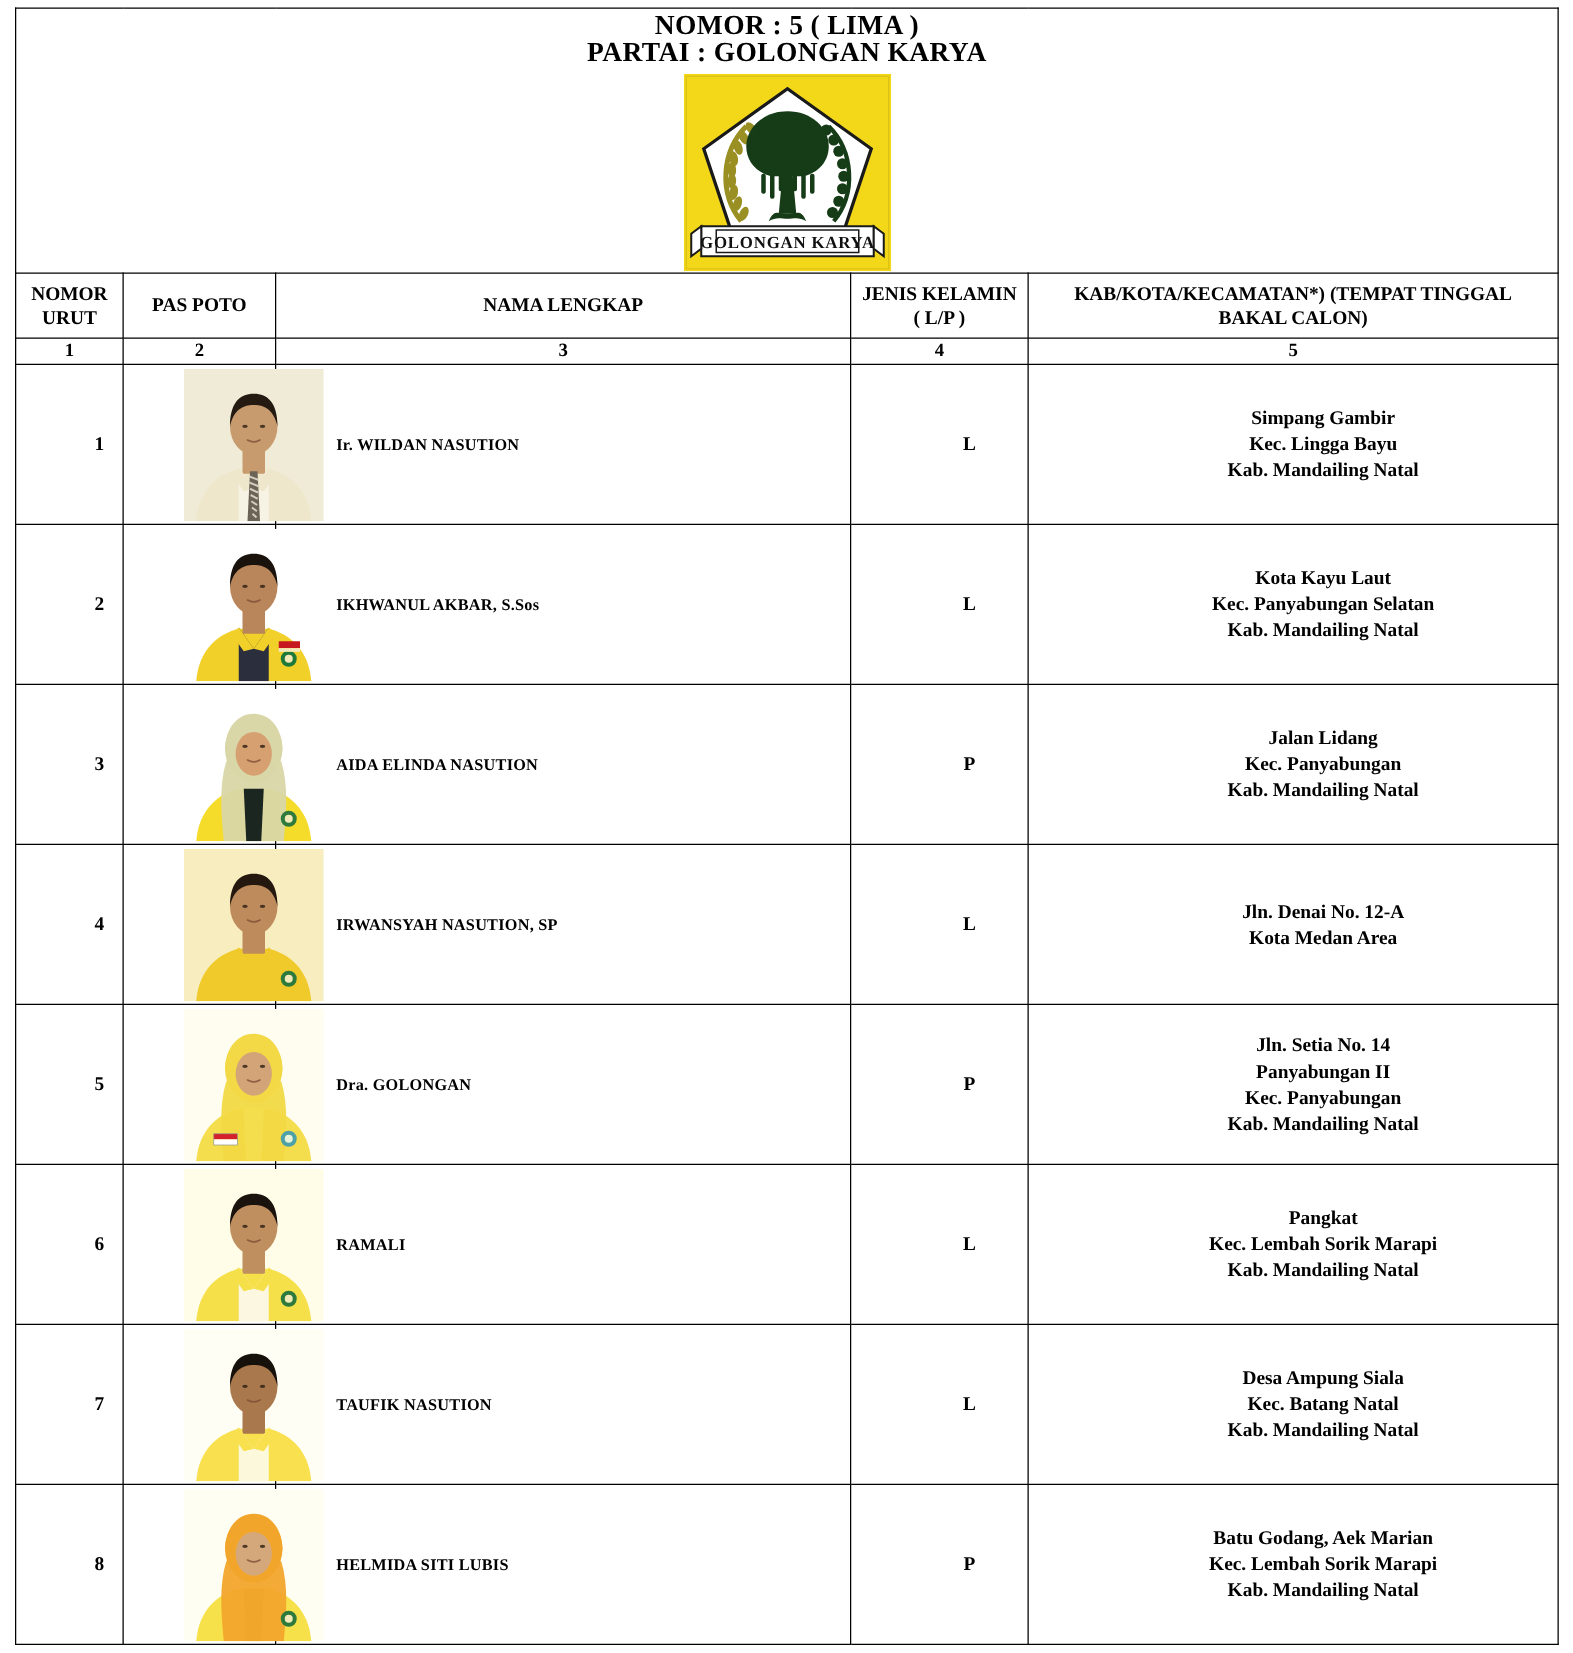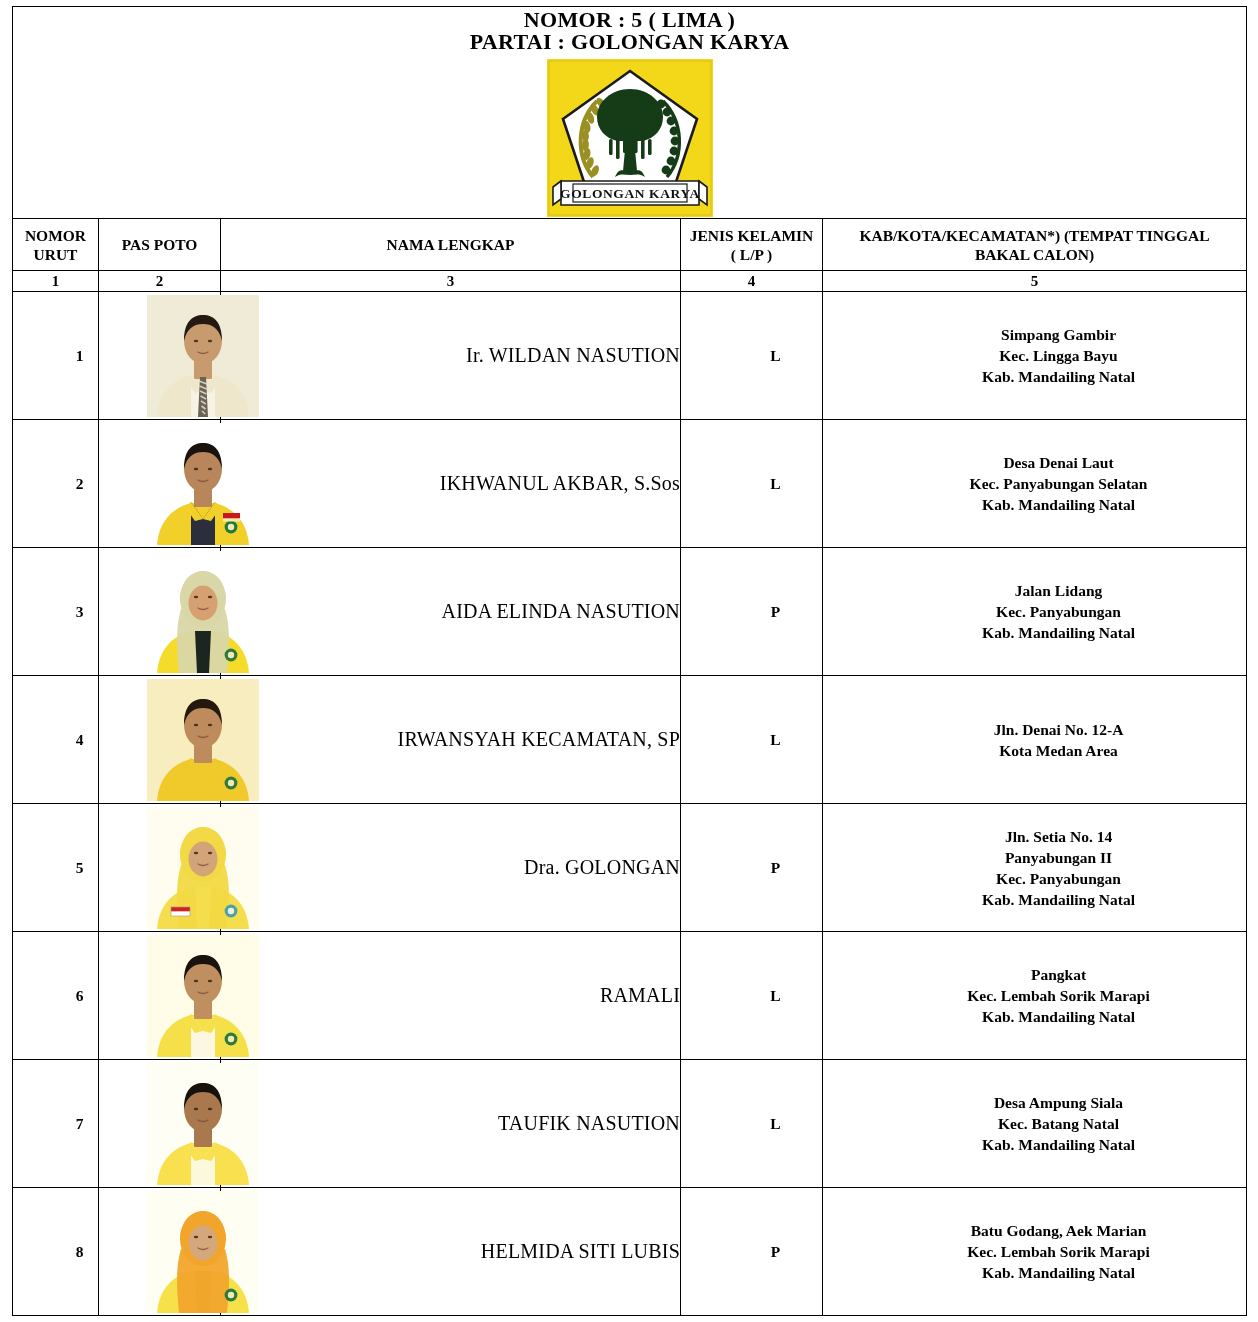--- a/index.html
+++ b/index.html
@@ -86,23 +86,23 @@
     font-size: 15.5px;
   }
   .c-photo {
     text-align: center;
     vertical-align: bottom;
     padding: 0;
     position: relative;
     overflow: visible;
   }
   .c-name {
-    text-align: right;
-    font-weight: normal;
-    font-size: 20px;
+    text-align: left;
+    font-weight: bold;
+    font-size: 13px;
     letter-spacing: 0.2px;
   }
   .c-sex {
     text-align: center;
     font-weight: bold;
     font-size: 15.5px;
   }
   .c-addr {
     text-align: center;
     font-weight: bold;
@@ -288,21 +288,21 @@
                 <circle cx="84" cy="104" r="6.4" fill="#1F7A3A"></circle>
                 <circle cx="84" cy="104" r="3.2" fill="#F3E9B8"></circle>
                 <rect x="76" y="90" width="17" height="5.5" fill="#C8181F"></rect>
                 <rect x="76" y="95.5" width="17" height="3" fill="#F3E9B8"></rect>
               </svg>
             </div>
         </td>
         <td class="c-name">IKHWANUL AKBAR, S.Sos</td>
         <td class="c-sex">L</td>
         <td class="c-addr">
-            <span class="addr-line">Desa Denai Laut</span>
+            <span class="addr-line">Kota Kayu Laut</span>
             <span class="addr-line">Kec. Panyabungan Selatan</span>
             <span class="addr-line">Kab. Mandailing Natal</span>
           </td>
       </tr>
 
       <tr class="body-row">
         <td class="c-no">3</td>
         <td class="c-photo">
           <div class="photo">
               <svg viewBox="0 0 112 122">
@@ -344,21 +344,21 @@
                 <ellipse cx="56" cy="46" rx="19" ry="23" fill="#BE8B5C"></ellipse>
                 <path d="M37,46 C37,27 45,20 56,20 C67,20 75,27 75,46 C72,33 65,29 56,29 C47,29 40,33 37,46 Z" fill="#25190F"></path>
                 <ellipse cx="49" cy="46" rx="2.2" ry="1.3" fill="#2A1E14" opacity="0.8"></ellipse>
                 <ellipse cx="63" cy="46" rx="2.2" ry="1.3" fill="#2A1E14" opacity="0.8"></ellipse>
                 <path d="M51,57 Q56,60 61,57" fill="none" stroke="#7A4A34" stroke-width="1.3" stroke-linecap="round" opacity="0.75"></path>
                 <circle cx="84" cy="104" r="6.4" fill="#2D7A3C"></circle>
                 <circle cx="84" cy="104" r="3.2" fill="#F3E9B8"></circle>
               </svg>
             </div>
         </td>
-        <td class="c-name">IRWANSYAH KECAMATAN, SP</td>
+        <td class="c-name">IRWANSYAH NASUTION, SP</td>
         <td class="c-sex">L</td>
         <td class="c-addr">
             <span class="addr-line">Jln. Denai No. 12-A</span>
             <span class="addr-line">Kota Medan Area</span>
           </td>
       </tr>
 
       <tr class="body-row">
         <td class="c-no">5</td>
         <td class="c-photo">

